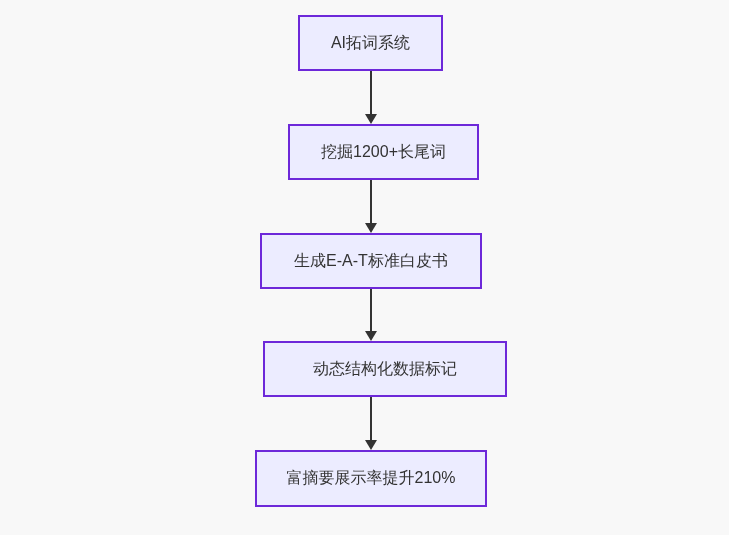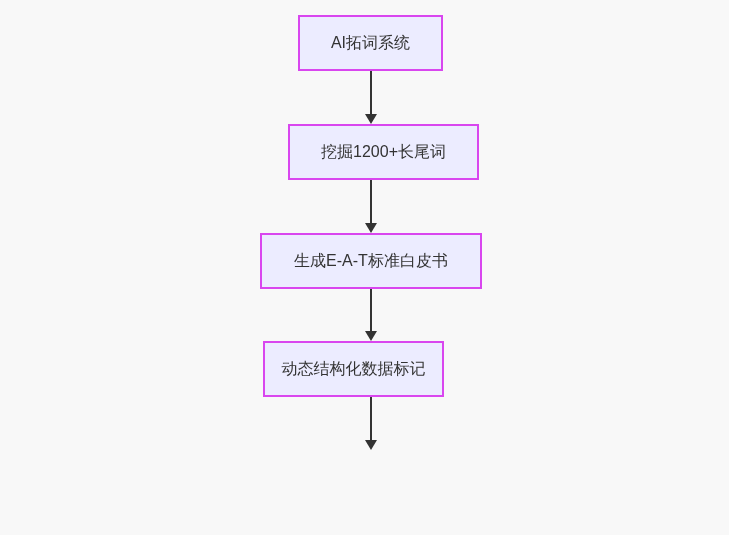--- a/index.html
+++ b/index.html
@@ -12,33 +12,33 @@
     position: relative;
     width: 729px;
     height: 535px;
     background: #f8f8f8;
     overflow: hidden;
   }
   .node {
     position: absolute;
     box-sizing: border-box;
     background: #ececff;
-    border: 2px solid #d946ef;
+    border: 2px solid #6d28d9;
     display: flex;
     align-items: center;
     justify-content: center;
     font-size: 16px;
     color: #333333;
     text-align: center;
     white-space: nowrap;
   }
   .n1 { left: 298px; top: 15px;  width: 145px; height: 56px; }
   .n2 { left: 276px; top: 124px; width: 191px; height: 56px; margin-left: 12px; }
   .n3 { left: 260px; top: 233px; width: 222px; height: 56px; justify-content: center; }
-  .n4 { left: 263px; top: 341px; width: 181px; height: 56px; }
+  .n4 { left: 263px; top: 341px; width: 244px; height: 56px; }
   .n5 { left: 255px; top: 450px; width: 232px; height: 57px; }
 
   .edge-line {
     position: absolute;
     left: 370px;
     width: 2px;
     background: #333333;
   }
   .l1 { top: 71px;  height: 43px; }
   .l2 { top: 180px; height: 43px; }
@@ -85,14 +85,17 @@
   <div class="edge-line l3"></div>
   <div class="arrowhead h3"></div>
 
   <div class="node n4">
     <span>动态结构化数据标记</span>
   </div>
 
   <div class="edge-line l4"></div>
   <div class="arrowhead h4"></div>
 
+  <div class="node n5">
+    <span>富摘要展示率提升210%</span>
+  </div>
 
 </div>
 
 </body></html>

